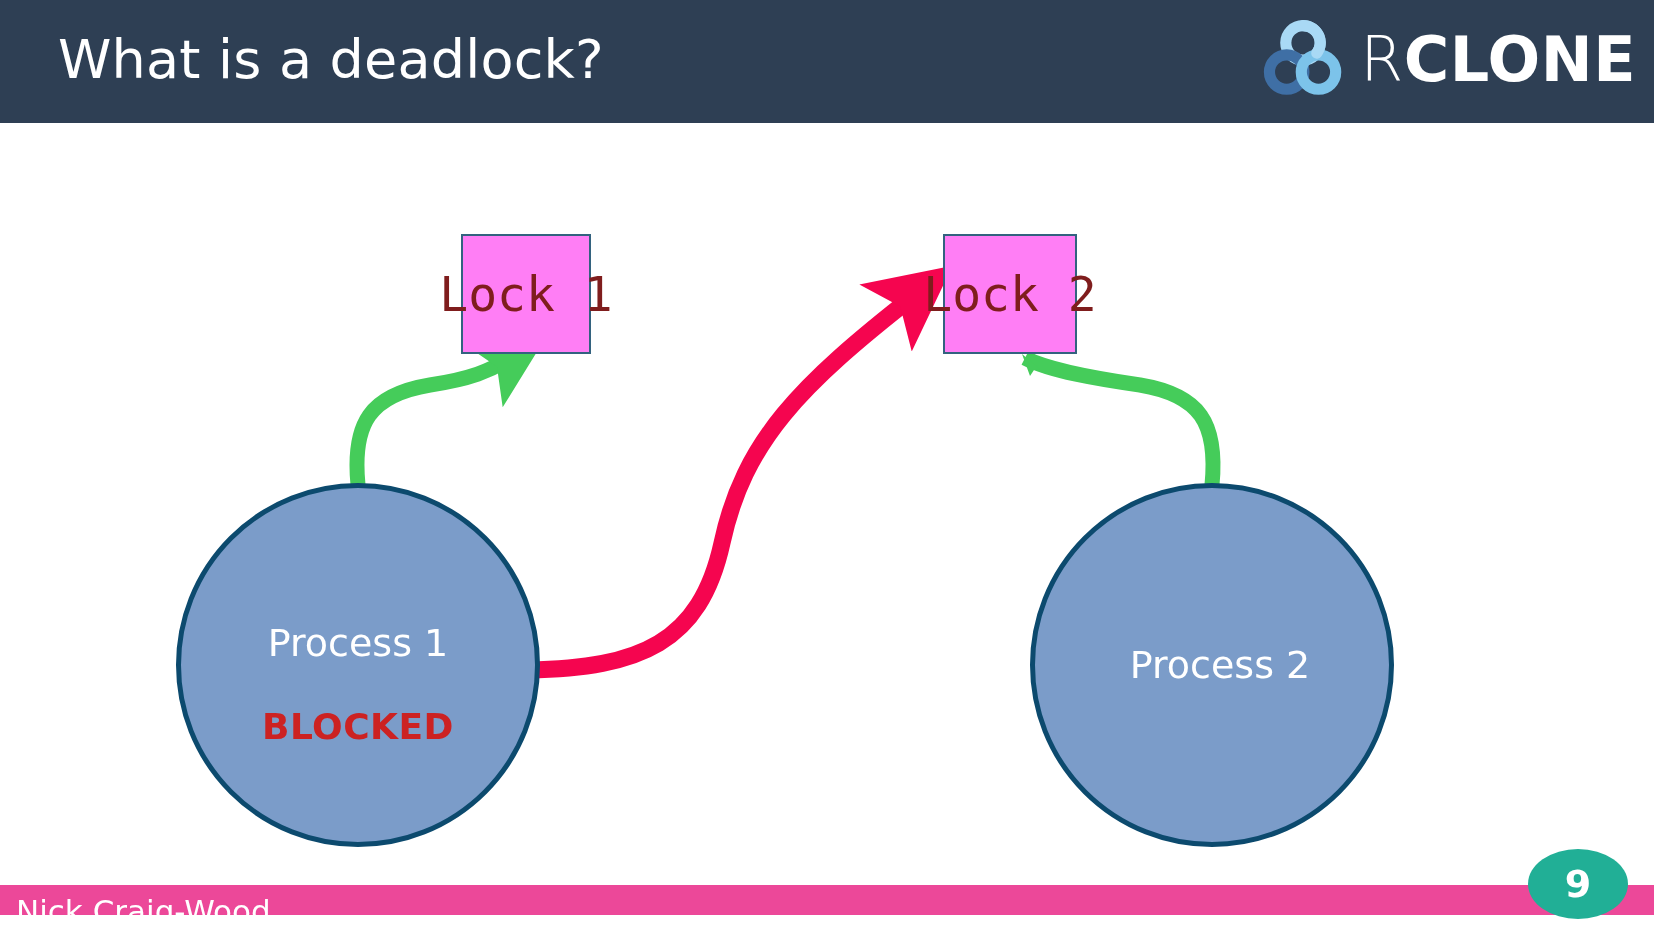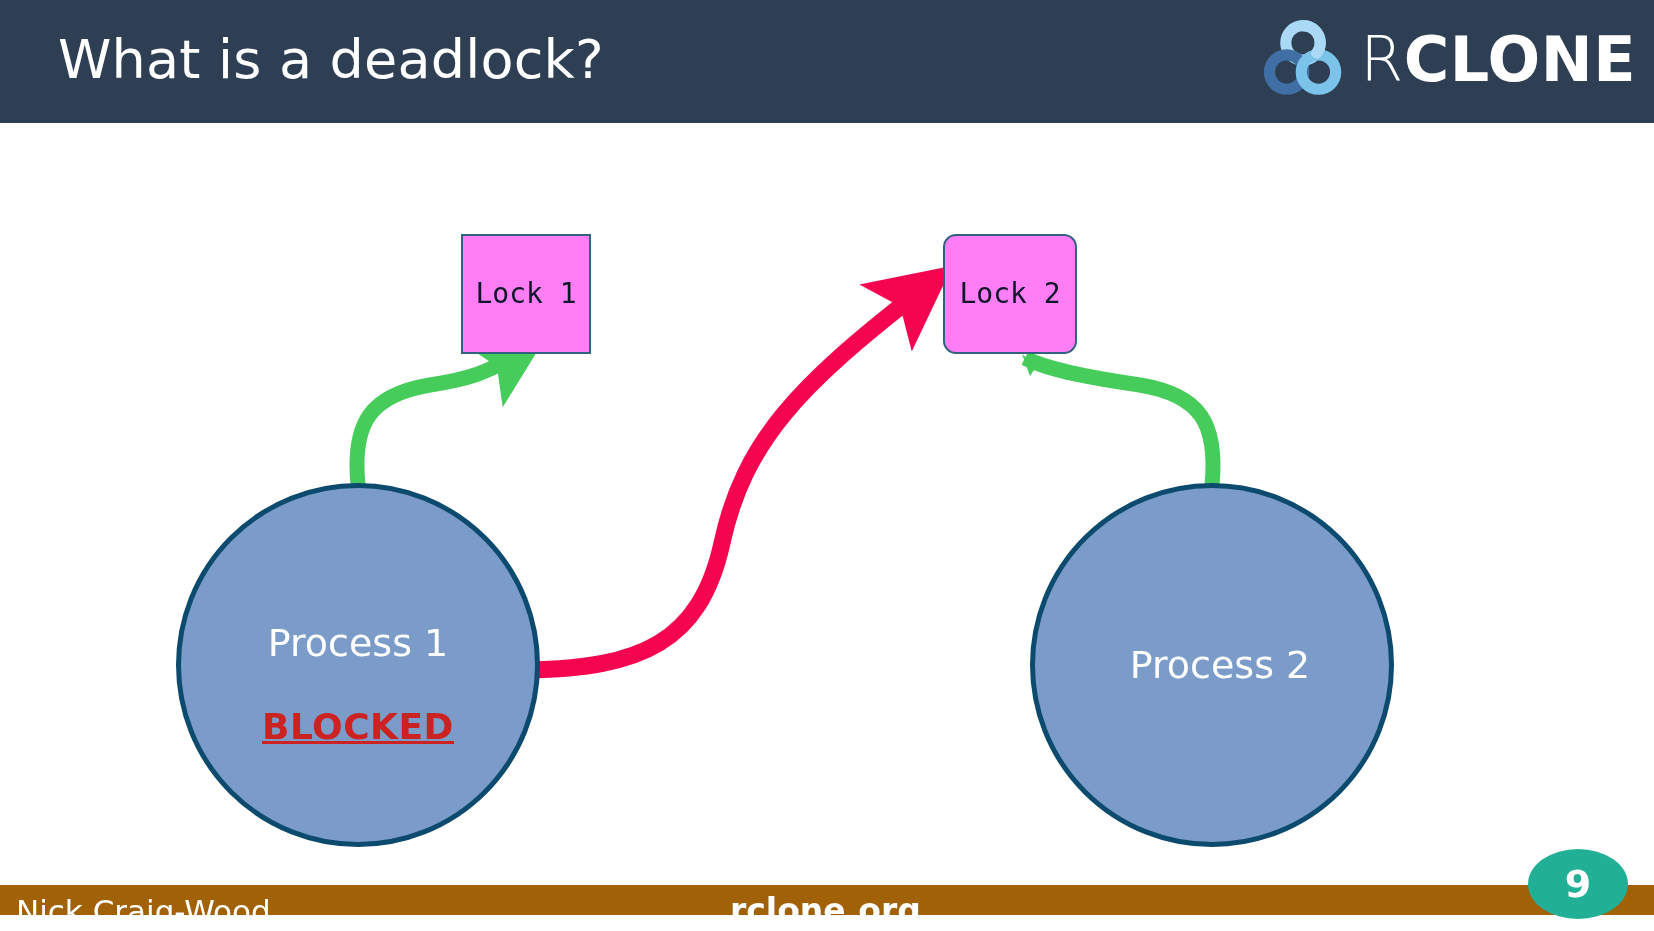--- a/index.html
+++ b/index.html
@@ -79,27 +79,27 @@
     position: absolute;
     background: #ff7ef5;
     border: 2px solid #33627f;
     box-sizing: border-box;
     display: flex;
     align-items: center;
     justify-content: center;
   }
   .lock-label {
     font-family: "DejaVu Sans Mono", "Liberation Mono", monospace;
-    font-size: 28px;
-    color: #0f172a;
+    font-size: 48px;
+    color: #7f1d1d;
     white-space: nowrap;
     line-height: 1;
   }
   #lock-1-box { left: 461px; top: 111px; width: 130px; height: 120px; }
-  #lock-2-box { left: 943px; top: 111px; width: 134px; height: 120px; border-radius: 13px; }
+  #lock-2-box { left: 943px; top: 111px; width: 134px; height: 120px; }
 
   .process-circle {
     position: absolute;
     border-radius: 50%;
     background: #7b9cc9;
     border: 5px solid #0c4a6e;
     box-sizing: border-box;
     display: flex;
     flex-direction: column;
     align-items: center;
@@ -117,31 +117,30 @@
   #process-1-circle .process-label { transform: translateY(-22px); }
   #process-2-circle .process-label { transform: translateY(0px); margin-left: 16px; }
   .process-status {
     position: absolute;
     top: 218px;
     font-size: 36px;
     font-weight: 700;
     color: #cc2222;
     letter-spacing: 0.5px;
     white-space: nowrap;
-    text-decoration: underline;
   }
 
   
   #footer-bar {
     position: absolute;
     left: 0;
     top: 885px;
     width: 1654px;
     height: 30px;
-    background: #a16207;
+    background: #ec4899;
   }
   #footer-author {
     position: absolute;
     left: 16px;
     top: 8px;
     font-size: 31px;
     color: #ffffff;
     white-space: nowrap;
   }
   #footer-site {
@@ -227,20 +226,19 @@
     </div>
 
     <div class="process-circle" id="process-2-circle">
       <span class="process-label">Process 2</span>
     </div>
 
   </div>
 
   <div id="footer-bar">
     <span id="footer-author">Nick Craig-Wood</span>
-    <span id="footer-site">rclone.org</span>
   </div>
 
   <div id="page-badge">
     <span id="page-number">9</span>
   </div>
 
 </div>
 
 </body></html>

